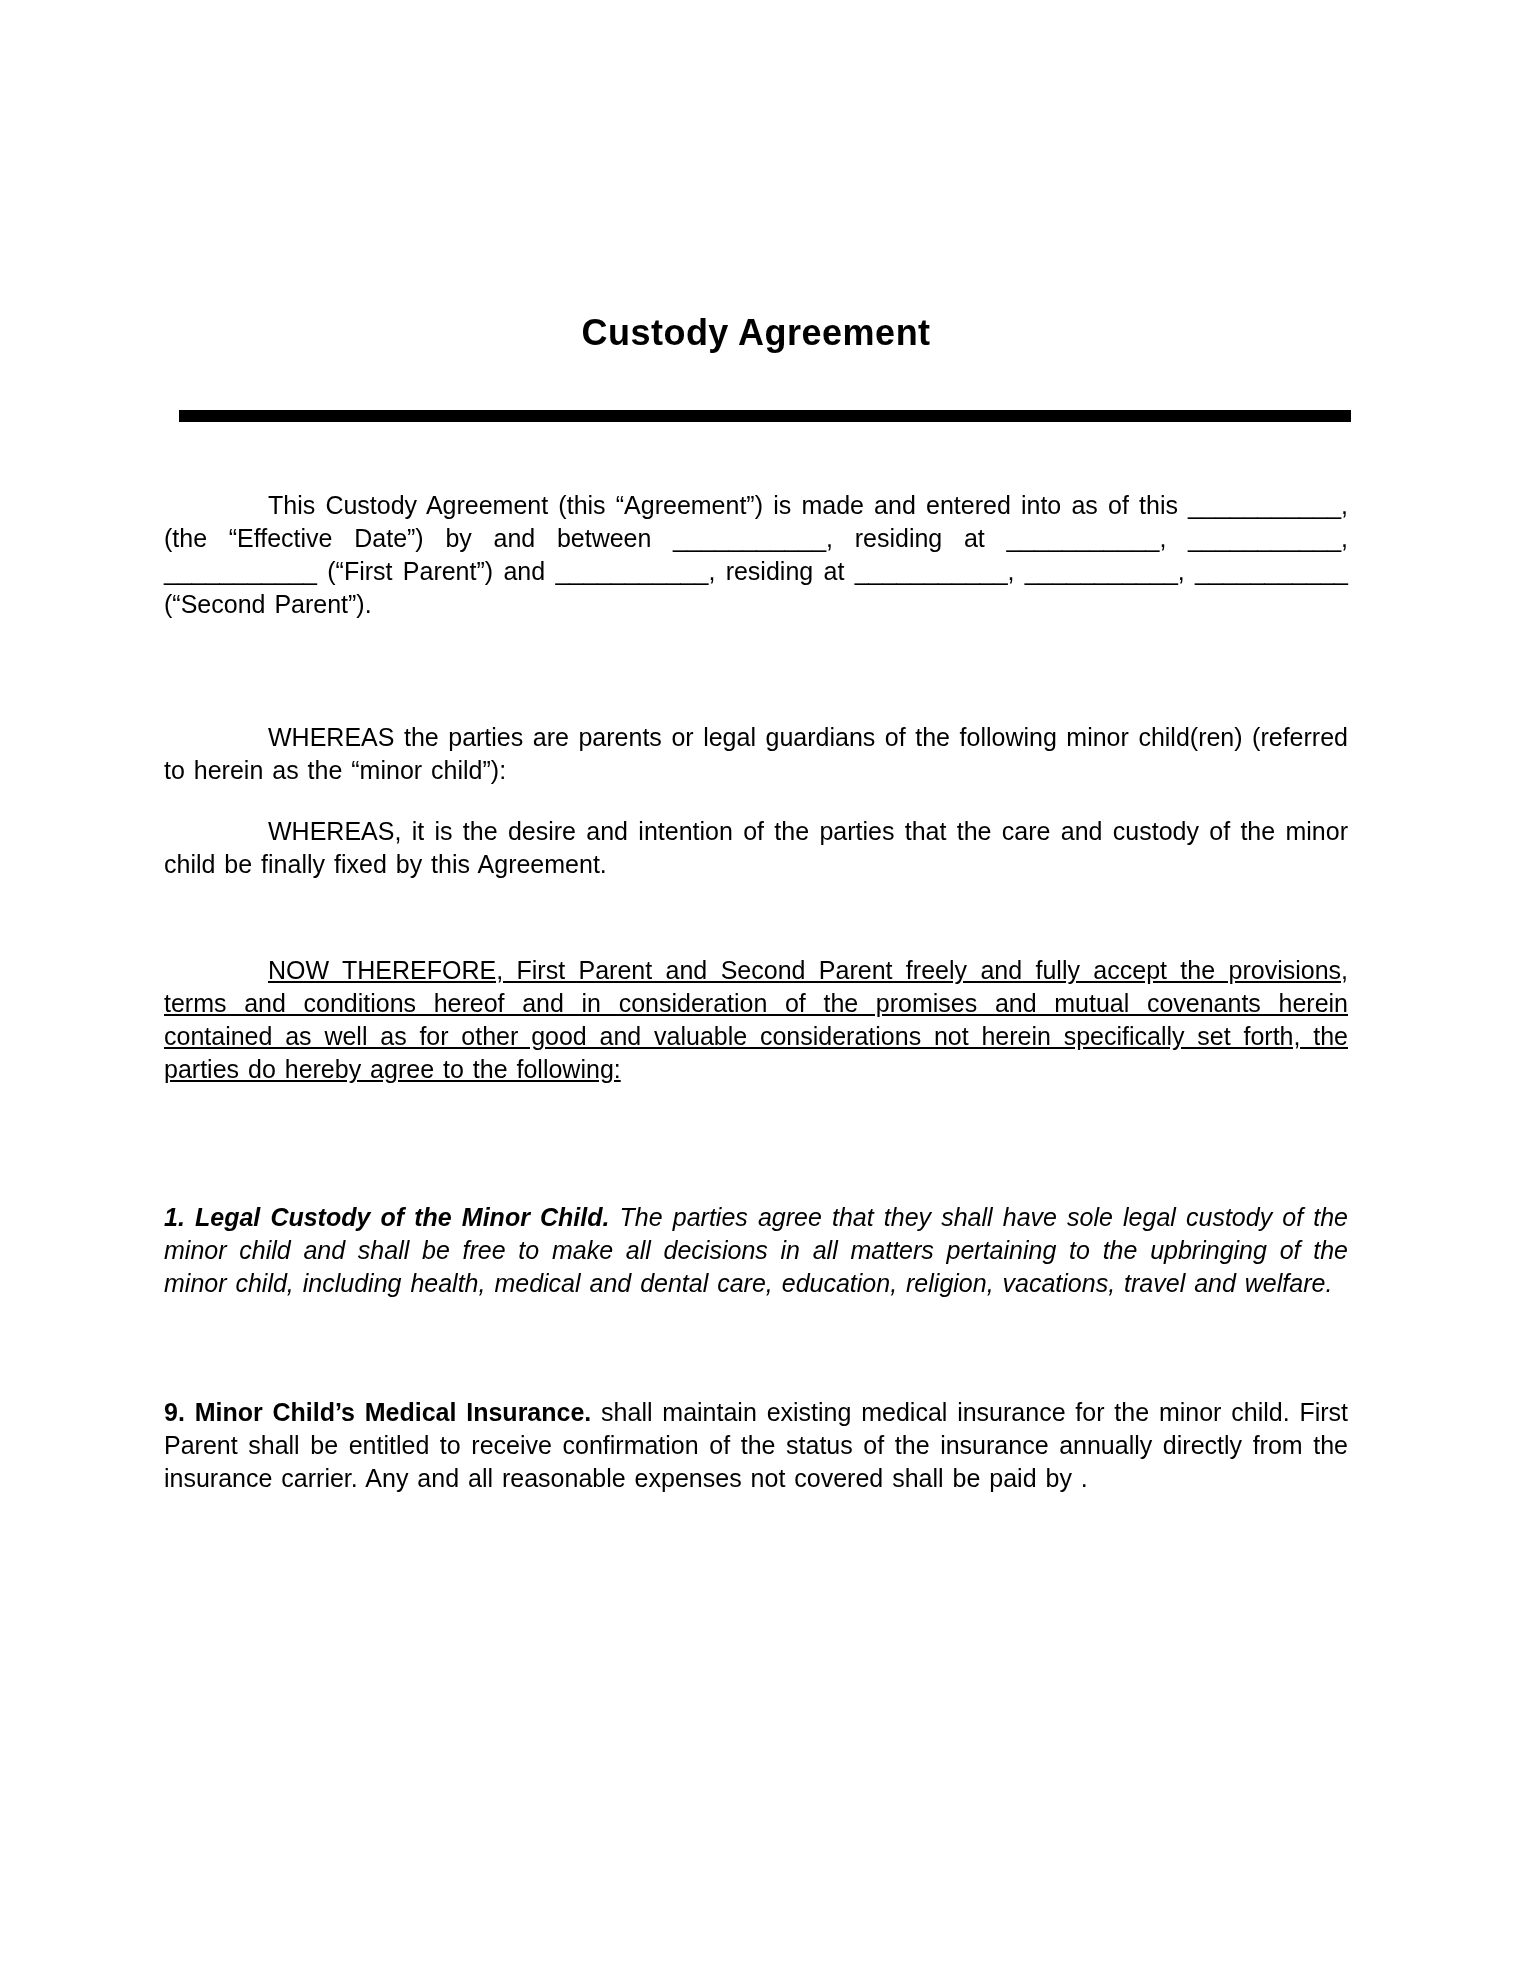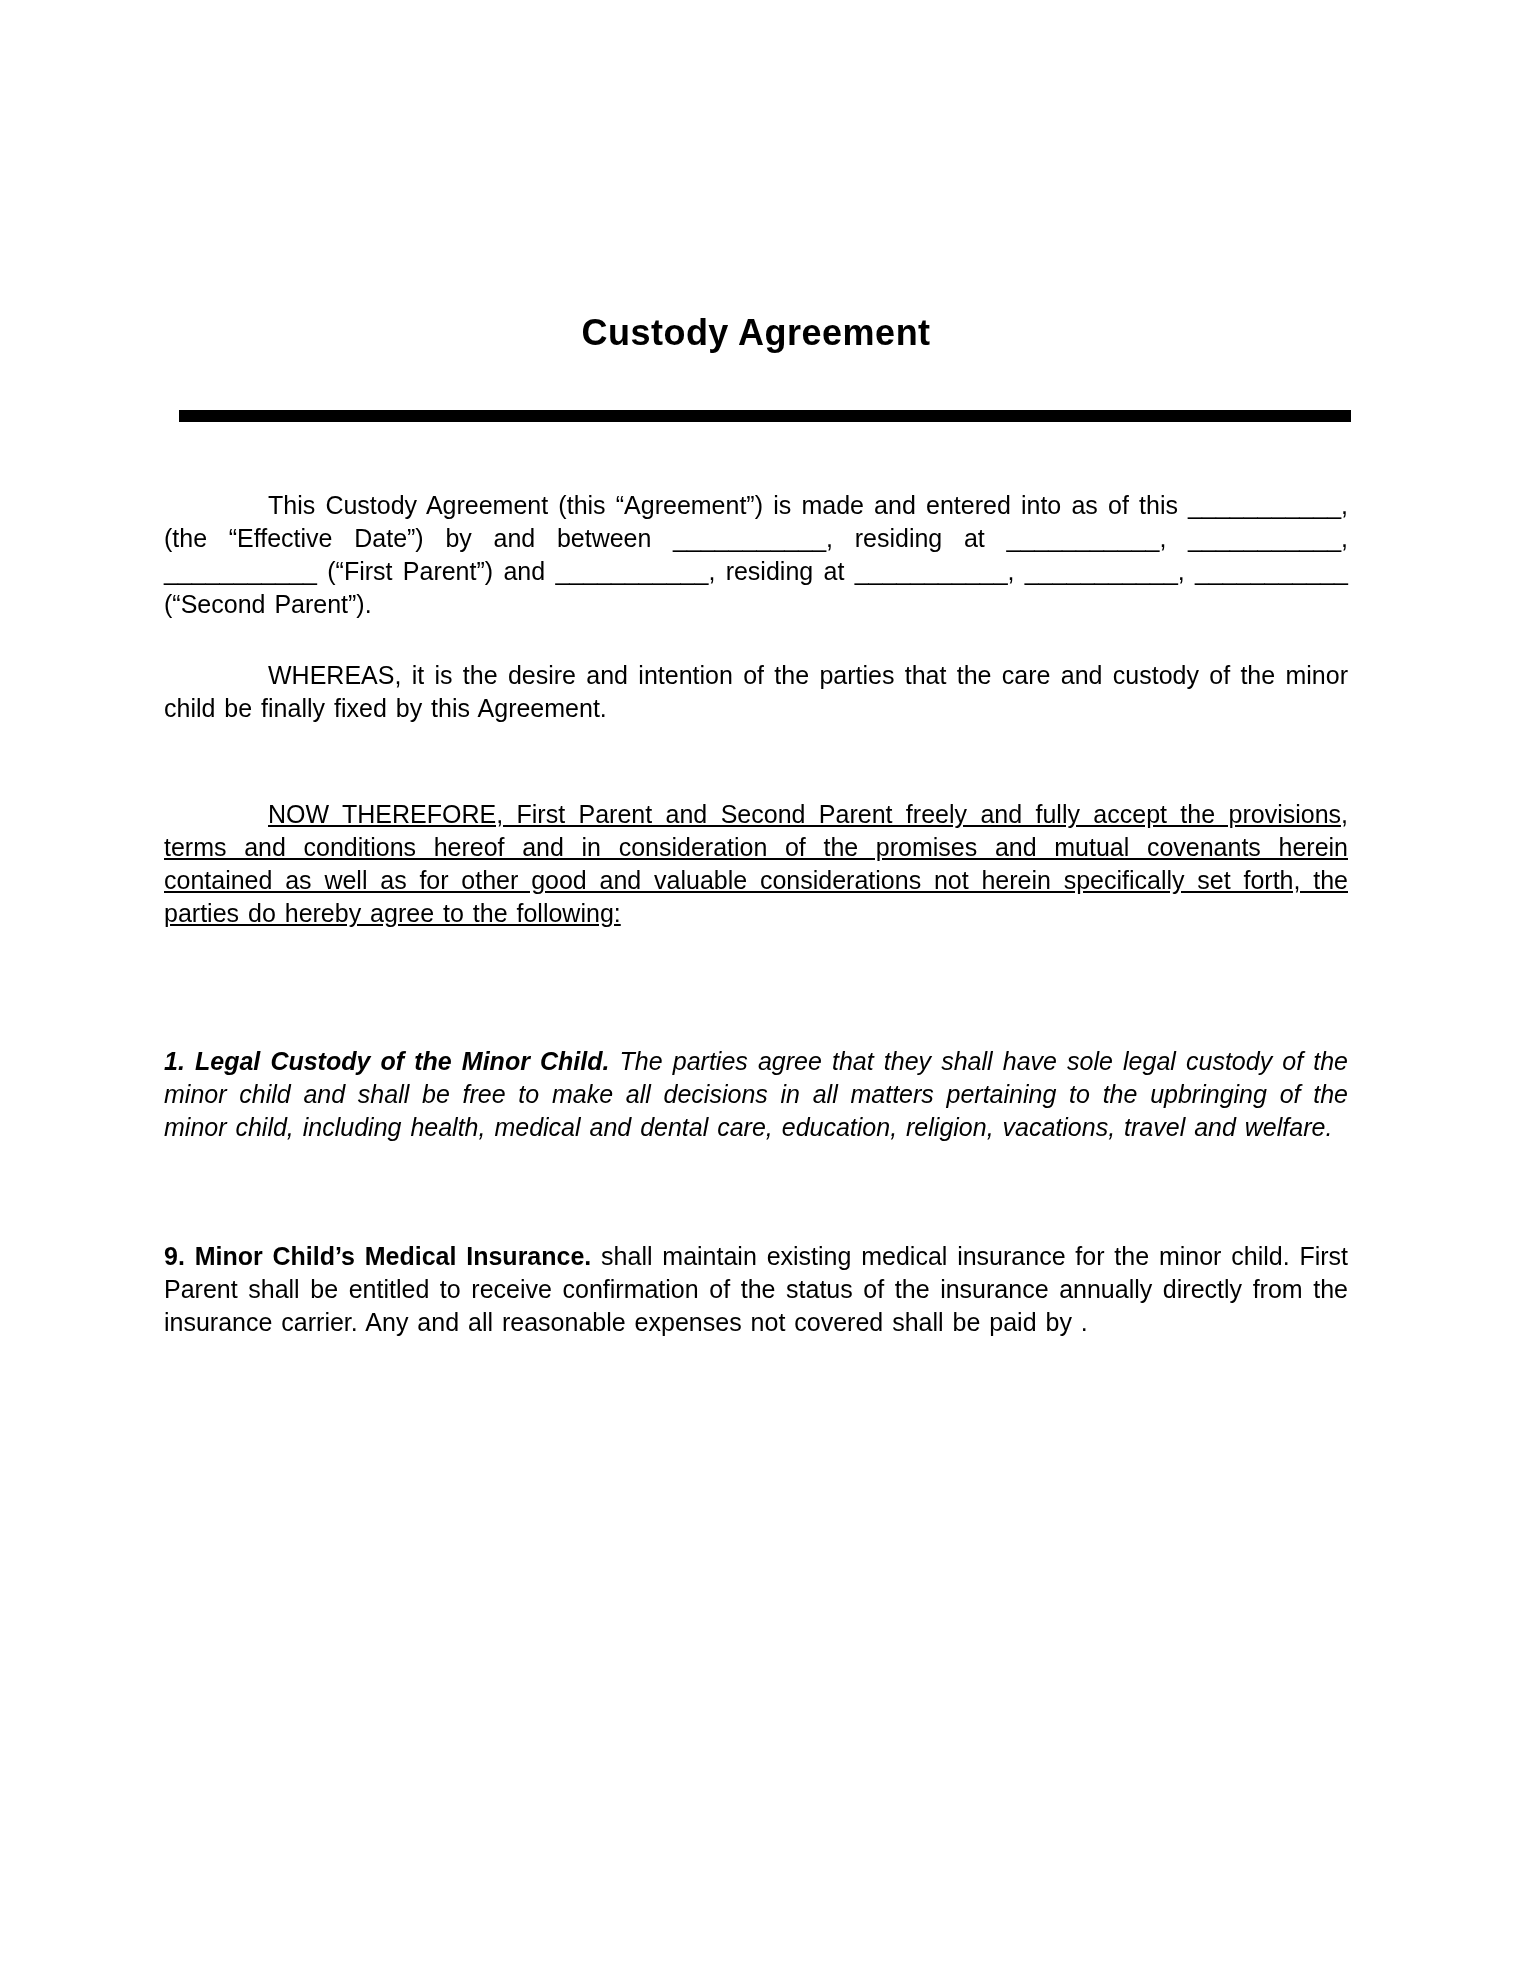--- a/index.html
+++ b/index.html
@@ -38,38 +38,39 @@
   .para {
     margin: 0;
     font-size: 25px;
     line-height: 33px;
     text-align: justify;
     word-spacing: 2px;
   }
   .indent { text-indent: 104px; }
   .m-intro    { margin-top: 67px; }
   .m-recital1 { margin-top: 100px; }
-  .m-recital2 { margin-top: 38px; }
+  .m-recital2 { margin-top: 28px; }
   .m-nowtf    { margin-top: 73px; text-decoration: underline; }
   .m-sec      { margin-top: 115px; font-style: italic; }
   .m-sec3     { margin-top: 96px; }
   .sec-heading { font-weight: bold; }
 </style>
 </head>
 <body>
 
 <div class="page">
   <div class="content">
 
     <h1 class="doc-title">Custody Agreement</h1>
 
     <div class="rule"></div>
 
     <p class="para indent m-intro">This Custody Agreement (this “Agreement”) is made and entered into as of this ___________, (the “Effective Date”) by and between ___________, residing at ___________, ___________, ___________ (“First Parent”) and ___________, residing at ___________, ___________, ___________ (“Second Parent”).</p>
 
+    <p class="para indent m-recital1">WHEREAS the parties are parents or legal guardians of the following minor child(ren) (referred to herein as the “minor child”):</p>
 
     <p class="para indent m-recital2">WHEREAS, it is the desire and intention of the parties that the care and custody of the minor child be finally fixed by this Agreement.</p>
 
     <p class="para indent m-nowtf">NOW THEREFORE, First Parent and Second Parent freely and fully accept the provisions, terms and conditions hereof and in consideration of the promises and mutual covenants herein contained as well as for other good and valuable considerations not herein specifically set forth, the parties do hereby agree to the following:</p>
 
     <p class="para m-sec"><span class="sec-heading">1. Legal Custody of the Minor Child.</span><span> The parties agree that they shall have sole legal custody of the minor child and shall be free to make all decisions in all matters pertaining to the upbringing of the minor child, including health, medical and dental care, education, religion, vacations, travel and welfare.</span></p>
 
 
     <p class="para m-sec3"><span class="sec-heading">9. Minor Child’s Medical Insurance.</span><span> shall maintain existing medical insurance for the minor child. First Parent shall be entitled to receive confirmation of the status of the insurance annually directly from the insurance carrier. Any and all reasonable expenses not covered shall be paid by .</span></p>
 

